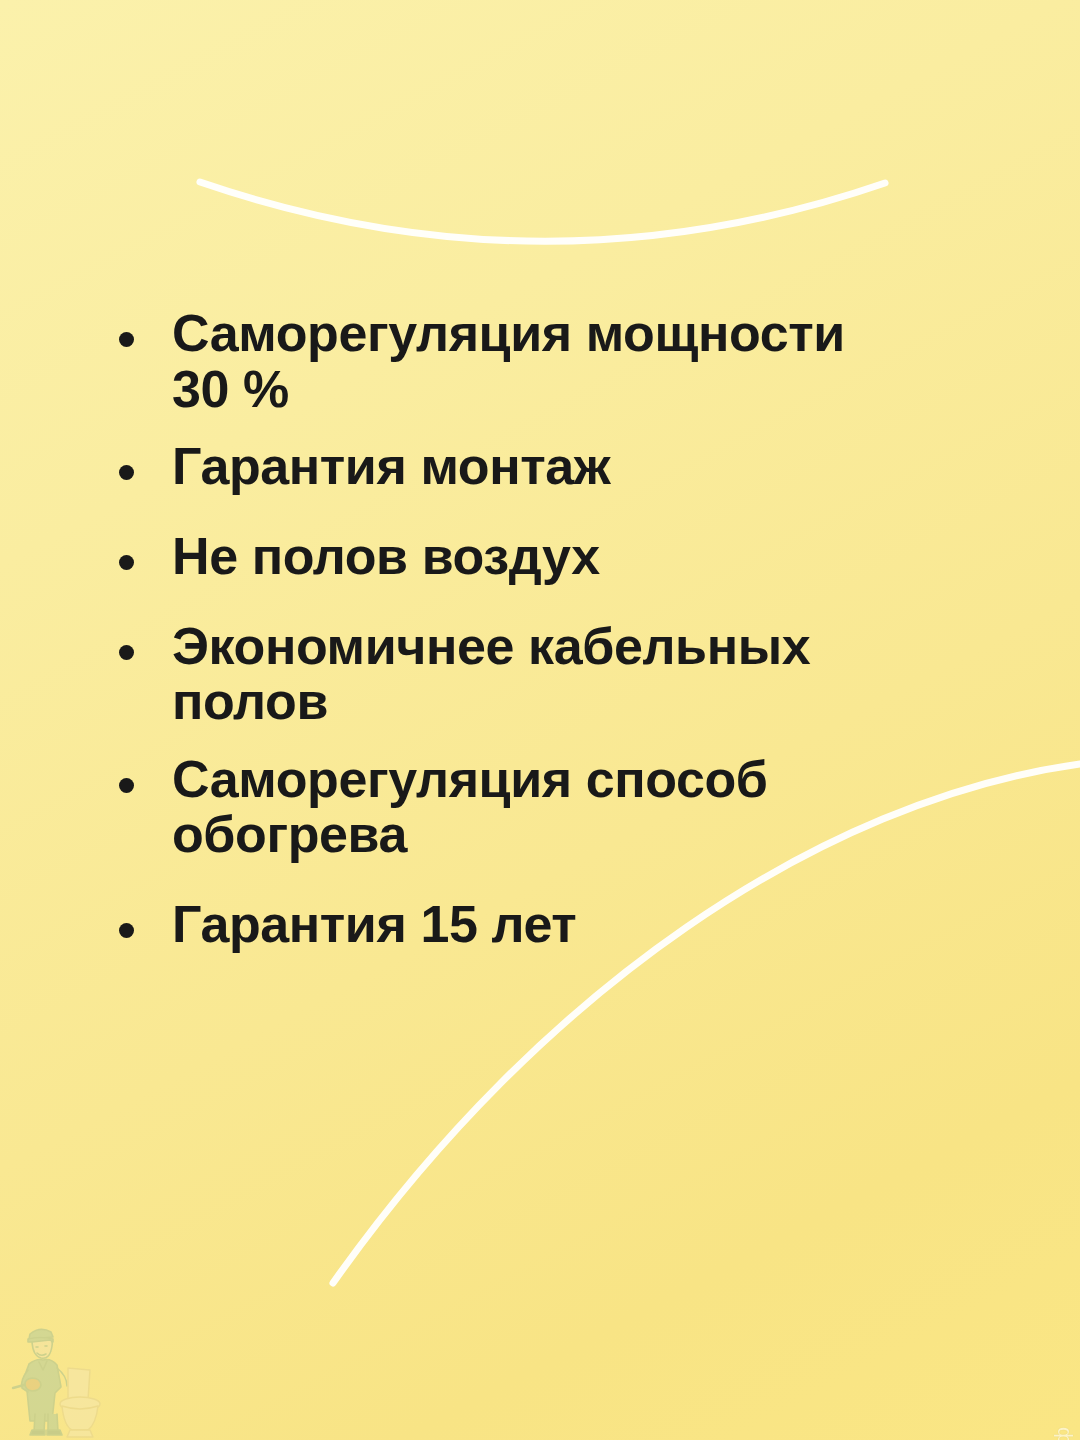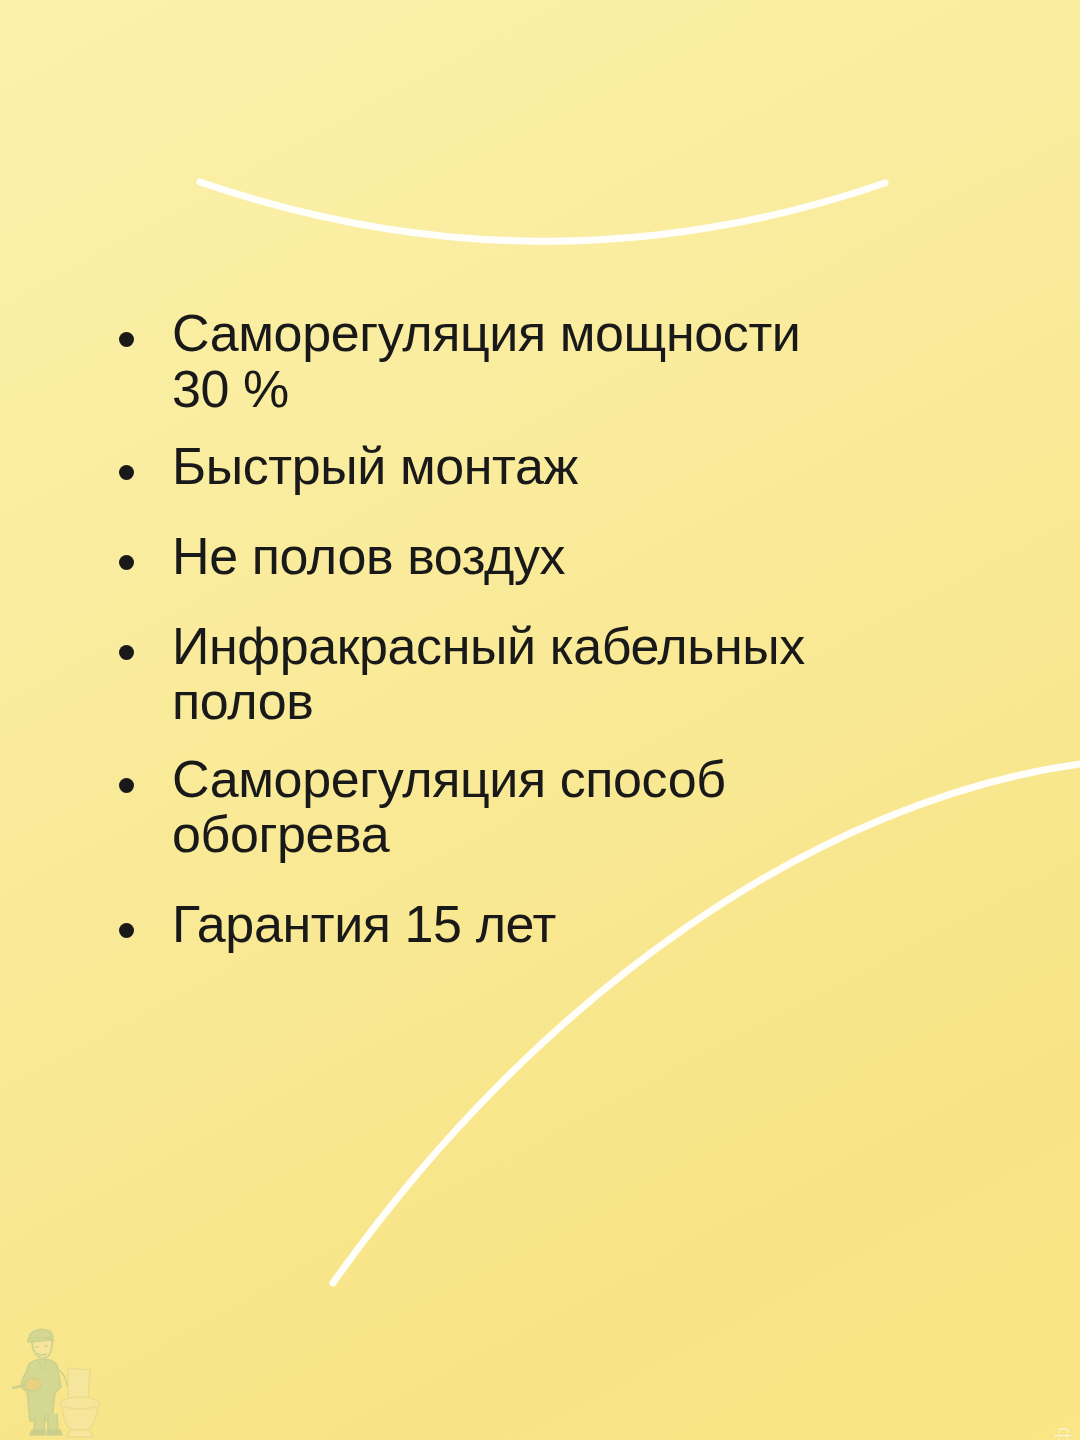--- a/index.html
+++ b/index.html
@@ -63,20 +63,21 @@
     top: 26px;
     width: 15px;
     height: 15px;
     border-radius: 50%;
     background: #191919;
   }
 
   .feature-item .feature-text {
     display: block;
     white-space: pre-line;
+    font-weight: bold;
   }
 
   
   .feature-item.gap-lg { margin-bottom: 34px; }
 
   
   .mascot-watermark {
     position: absolute;
     left: 8px;
     bottom: 2px;
@@ -114,31 +115,31 @@
   <ul class="feature-list">
 
     <li class="feature-item">
       <span class="bullet-dot"></span>
       <span class="feature-text">Саморегуляция мощности
 30 %</span>
     </li>
 
     <li class="feature-item gap-lg">
       <span class="bullet-dot"></span>
-      <span class="feature-text">Быстрый монтаж</span>
+      <span class="feature-text">Гарантия монтаж</span>
     </li>
 
     <li class="feature-item gap-lg">
       <span class="bullet-dot"></span>
       <span class="feature-text">Не полов воздух</span>
     </li>
 
     <li class="feature-item">
       <span class="bullet-dot"></span>
-      <span class="feature-text">Инфракрасный кабельных
+      <span class="feature-text">Экономичнее кабельных
 полов</span>
     </li>
 
     <li class="feature-item gap-lg">
       <span class="bullet-dot"></span>
       <span class="feature-text">Саморегуляция способ
 обогрева</span>
     </li>
 
     <li class="feature-item">

